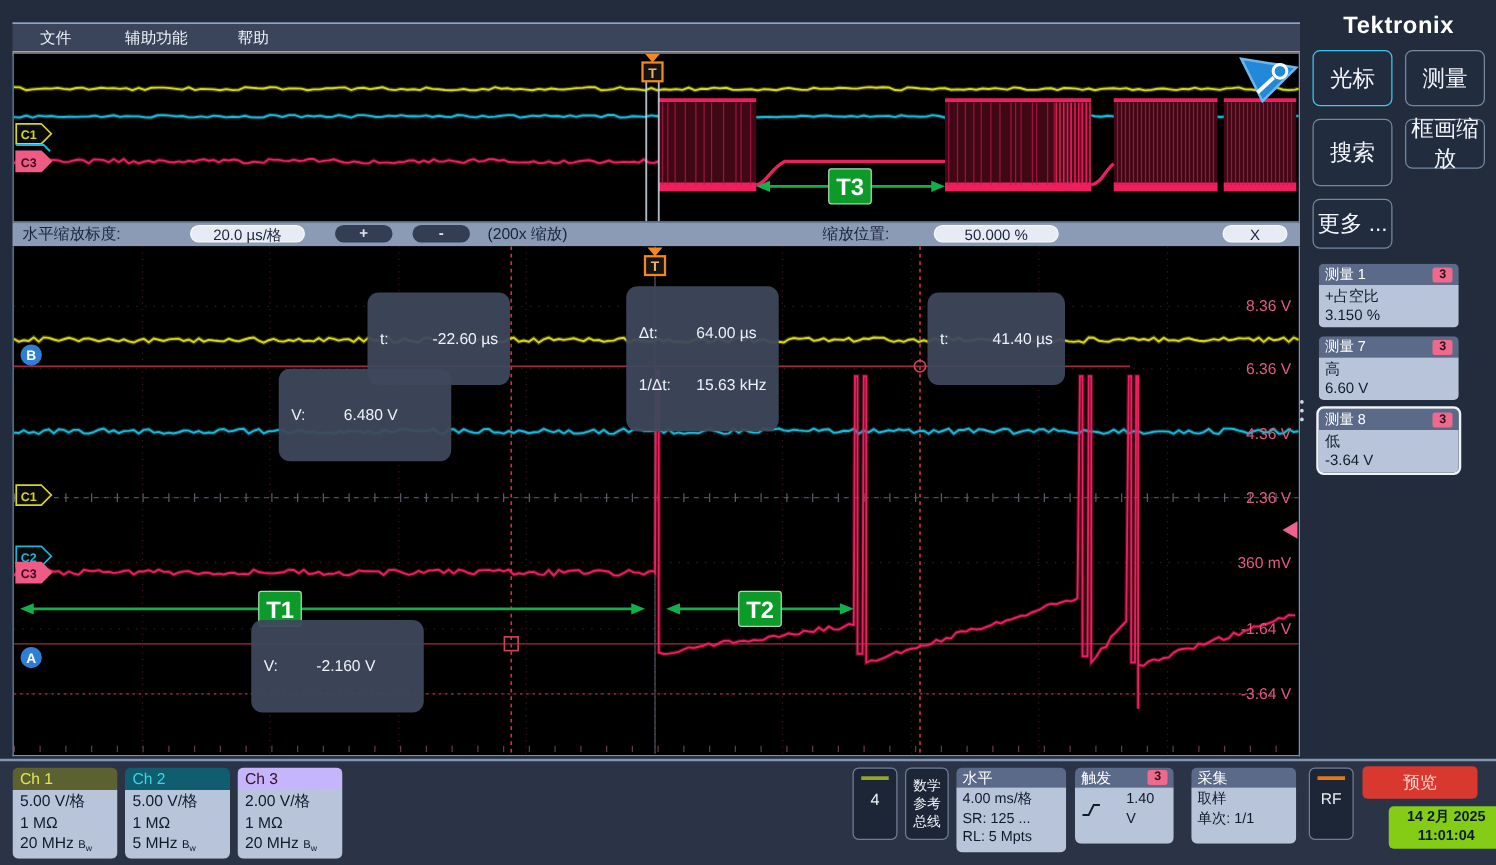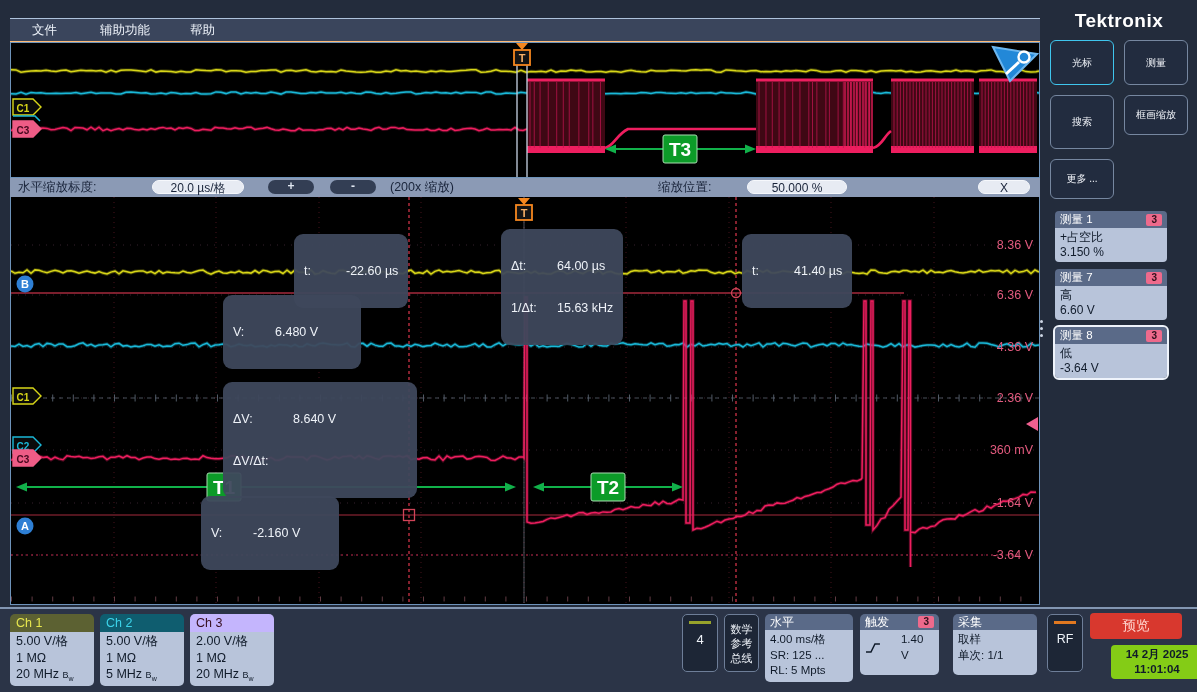--- a/index.html
+++ b/index.html
@@ -40,21 +40,21 @@
   #ro-t-right{left:731px;top:37px;}
   #ro-v-top{left:212px;top:98px;width:118px;}
   #ro-dv{left:212px;top:185px;width:174px;}
   #ro-dv .lab{min-width:52px;}
   #ro-v-bot{left:190px;top:299px;width:118px;}
   
   #sidebar{left:1044px;top:10px;width:150px;height:597px;}
   #logo{width:150px;text-align:center;color:#fff;font-size:19px;font-weight:bold;letter-spacing:.5px;font-style:normal;}
   #side-buttons{display:grid;grid-template-columns:64px 64px;column-gap:10px;row-gap:10px;
     justify-content:center;margin-top:8px;}
-  .side-btn{background:#222c3f;border:1px solid #7687a0;border-radius:6px;color:#f2f5fa;font-size:10px;
+  .side-btn{background:#222c3f;border:1px solid #7687a0;border-radius:6px;color:#f2f5fa;font-size:18px;
     display:flex;align-items:center;justify-content:center;text-align:center;white-space:pre-line;cursor:pointer;}
   .h45{height:43px;} .h52{height:52px;} .h38{height:38px;}
   .side-btn.active{border:1.5px solid #3fc6ee;}
   #meas-list{margin:12px 0 0 11px;width:112px;}
   .meas-card{border-radius:4px;overflow:hidden;margin-bottom:7px;}
   .meas-card.selected{outline:2px solid #eef3fb;}
   .meas-head{background:#5a6a88;display:flex;align-items:center;padding:1px 5px;color:#fff;font-size:11.5px;height:15px;gap:36px;}
   .meas-badge{margin-left:auto;background:#ee6a8c;color:#30101c;font-weight:bold;font-size:10px;
     padding:0 5px;border-radius:2px;line-height:12px;}
   .meas-body{background:#b8c4da;color:#111c2c;font-size:12px;padding:2px 5px;line-height:1.25;}
@@ -340,24 +340,20 @@
   <div class="readout" id="ro-dt">
     <div class="row"><span class="lab">Δt:</span><span>64.00 µs</span></div>
     <div class="row"><span class="lab">1/Δt:</span><span>15.63 kHz</span></div>
   </div>
   <div class="readout" id="ro-t-right">
     <div class="row"><span class="lab">t:</span><span>41.40 µs</span></div>
   </div>
   <div class="readout" id="ro-v-top">
     <div class="row"><span class="lab">V:</span><span>6.480 V</span></div>
   </div>
-  <div class="readout" id="ro-dv">
-    <div class="row"><span class="lab">ΔV:</span><span>8.640 V</span></div>
-    <div class="row"><span class="lab">ΔV/Δt:</span><span></span></div>
-  </div>
   <div class="readout" id="ro-v-bot">
     <div class="row"><span class="lab">V:</span><span>-2.160 V</span></div>
   </div>
 </div>
 
 <div class="abs" id="sidebar">
   <div id="logo">Tektronix</div>
   <div id="side-buttons">
     <div class="side-btn h45 active">光标</div>
     <div class="side-btn h45">测量</div>

